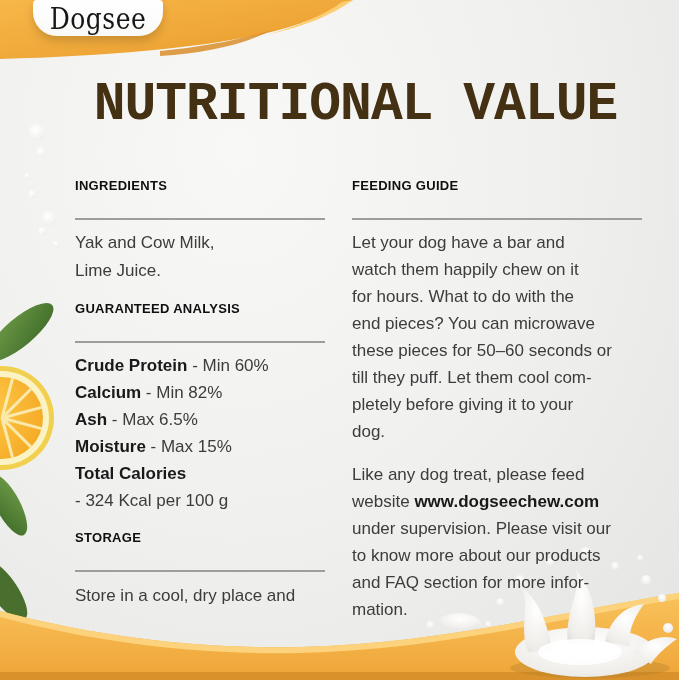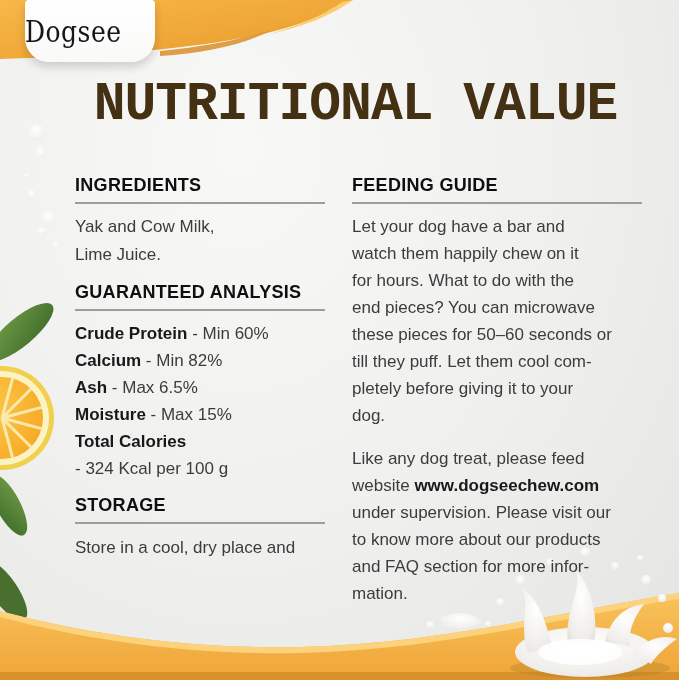--- a/index.html
+++ b/index.html
@@ -5,46 +5,46 @@
   html,body{margin:0;padding:0;background:#ddd;}
   .page{
     position:relative;width:679px;height:680px;overflow:hidden;
     font-family:"Liberation Sans",sans-serif;
     background:radial-gradient(ellipse at 35% 22%, #f8f8f7 0%, #f0f0ef 50%, #e4e4e2 100%);
   }
   .deco{position:absolute;pointer-events:none;}
 
   
   .logo-tab{
-    position:absolute;left:25px;top:0;width:130px;height:62px;
+    position:absolute;left:33px;top:0;width:130px;height:36px;
     background:linear-gradient(#ffffff,#f9f9f8);
     border-radius:4px 4px 24px 24px;
     box-shadow:0 5px 10px rgba(0,0,0,.16);
-    display:flex;align-items:center;justify-content:flex-start;z-index:5;
+    display:flex;align-items:center;justify-content:center;z-index:5;
   }
   .logo-text{
     font-family:"DejaVu Serif",serif;font-size:25px;color:#161616;
     display:inline-block;transform:scaleY(1.18);letter-spacing:.5px;
   }
 
   
   .title{
     position:absolute;top:60px;left:0;width:100%;margin:16px;text-align:center;
     font-family:Liberation Mono, monospace;font-weight:700;font-size:53px;line-height:1.12;
     color:#443113;letter-spacing:-1px;z-index:4;
   }
 
   
   .col{position:absolute;top:176px;z-index:3;}
   .col-left{left:75px;width:250px;}
   .col-right{left:352px;width:290px;}
   .sec{margin:0 0 14px 0;}
   .sec-h{
-    margin:0 0 9px 0;font-size:18px;font-weight:bold;color:#0f0f0f;
-    letter-spacing:.3px;line-height:19px;padding-bottom:7px;
+    margin:0 0 9px 0;font-size:13px;font-weight:bold;color:#0f0f0f;
+    letter-spacing:.3px;line-height:19px;padding-bottom:23px;
     border-bottom:2px solid #9d9d9d;
   }
   .body{font-size:17px;color:#3c3c3c;}
   .tline{white-space:nowrap;}
   .ing .tline{line-height:28px;}
   .ana .tline{line-height:27px;}
   .sto .tline{line-height:29px;}
   .par .tline{line-height:27px;}
   .par{margin-bottom:16px;}
   .b{font-weight:bold;color:#191919;}

